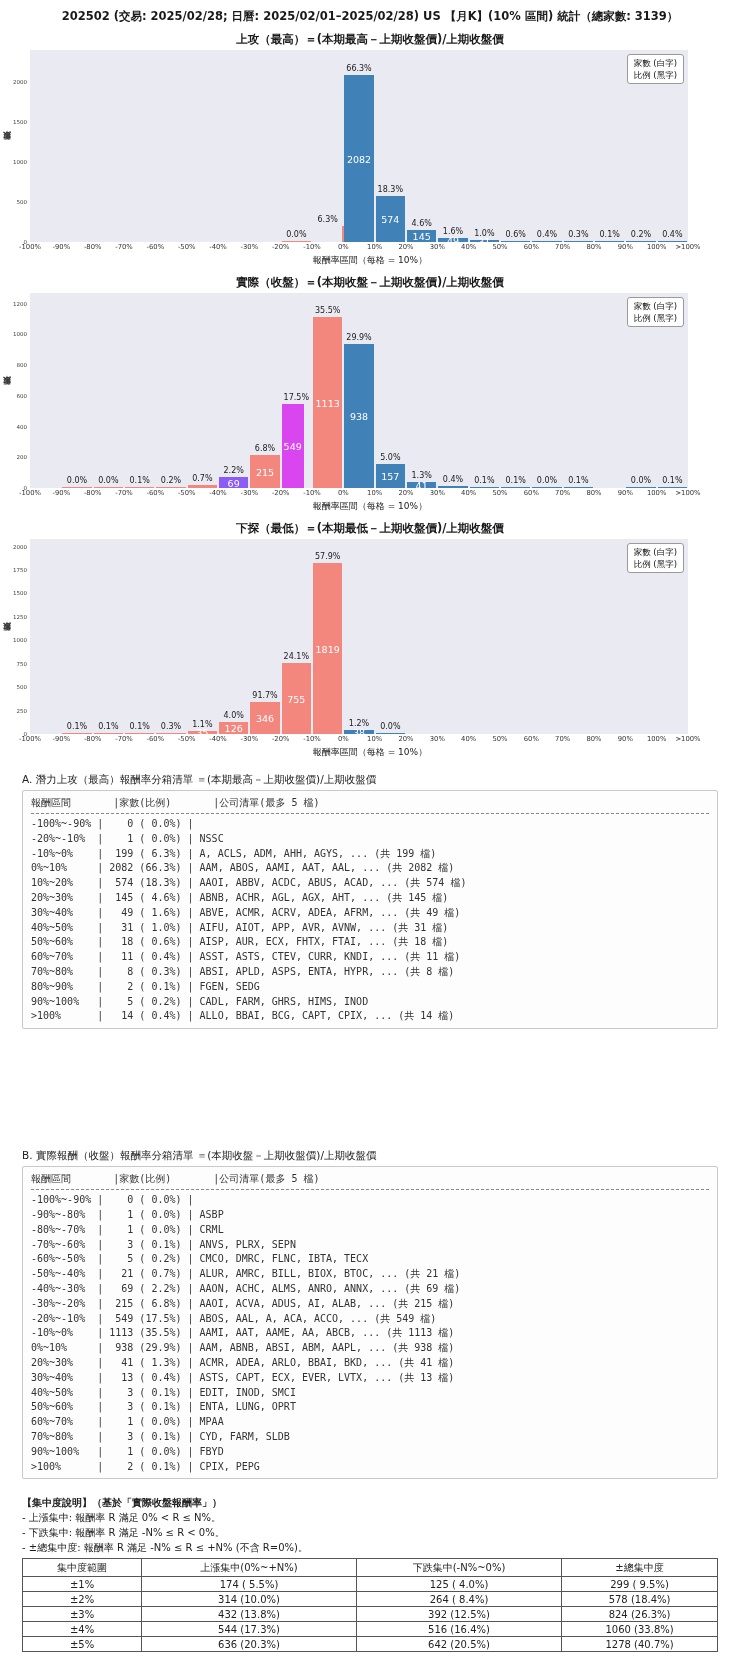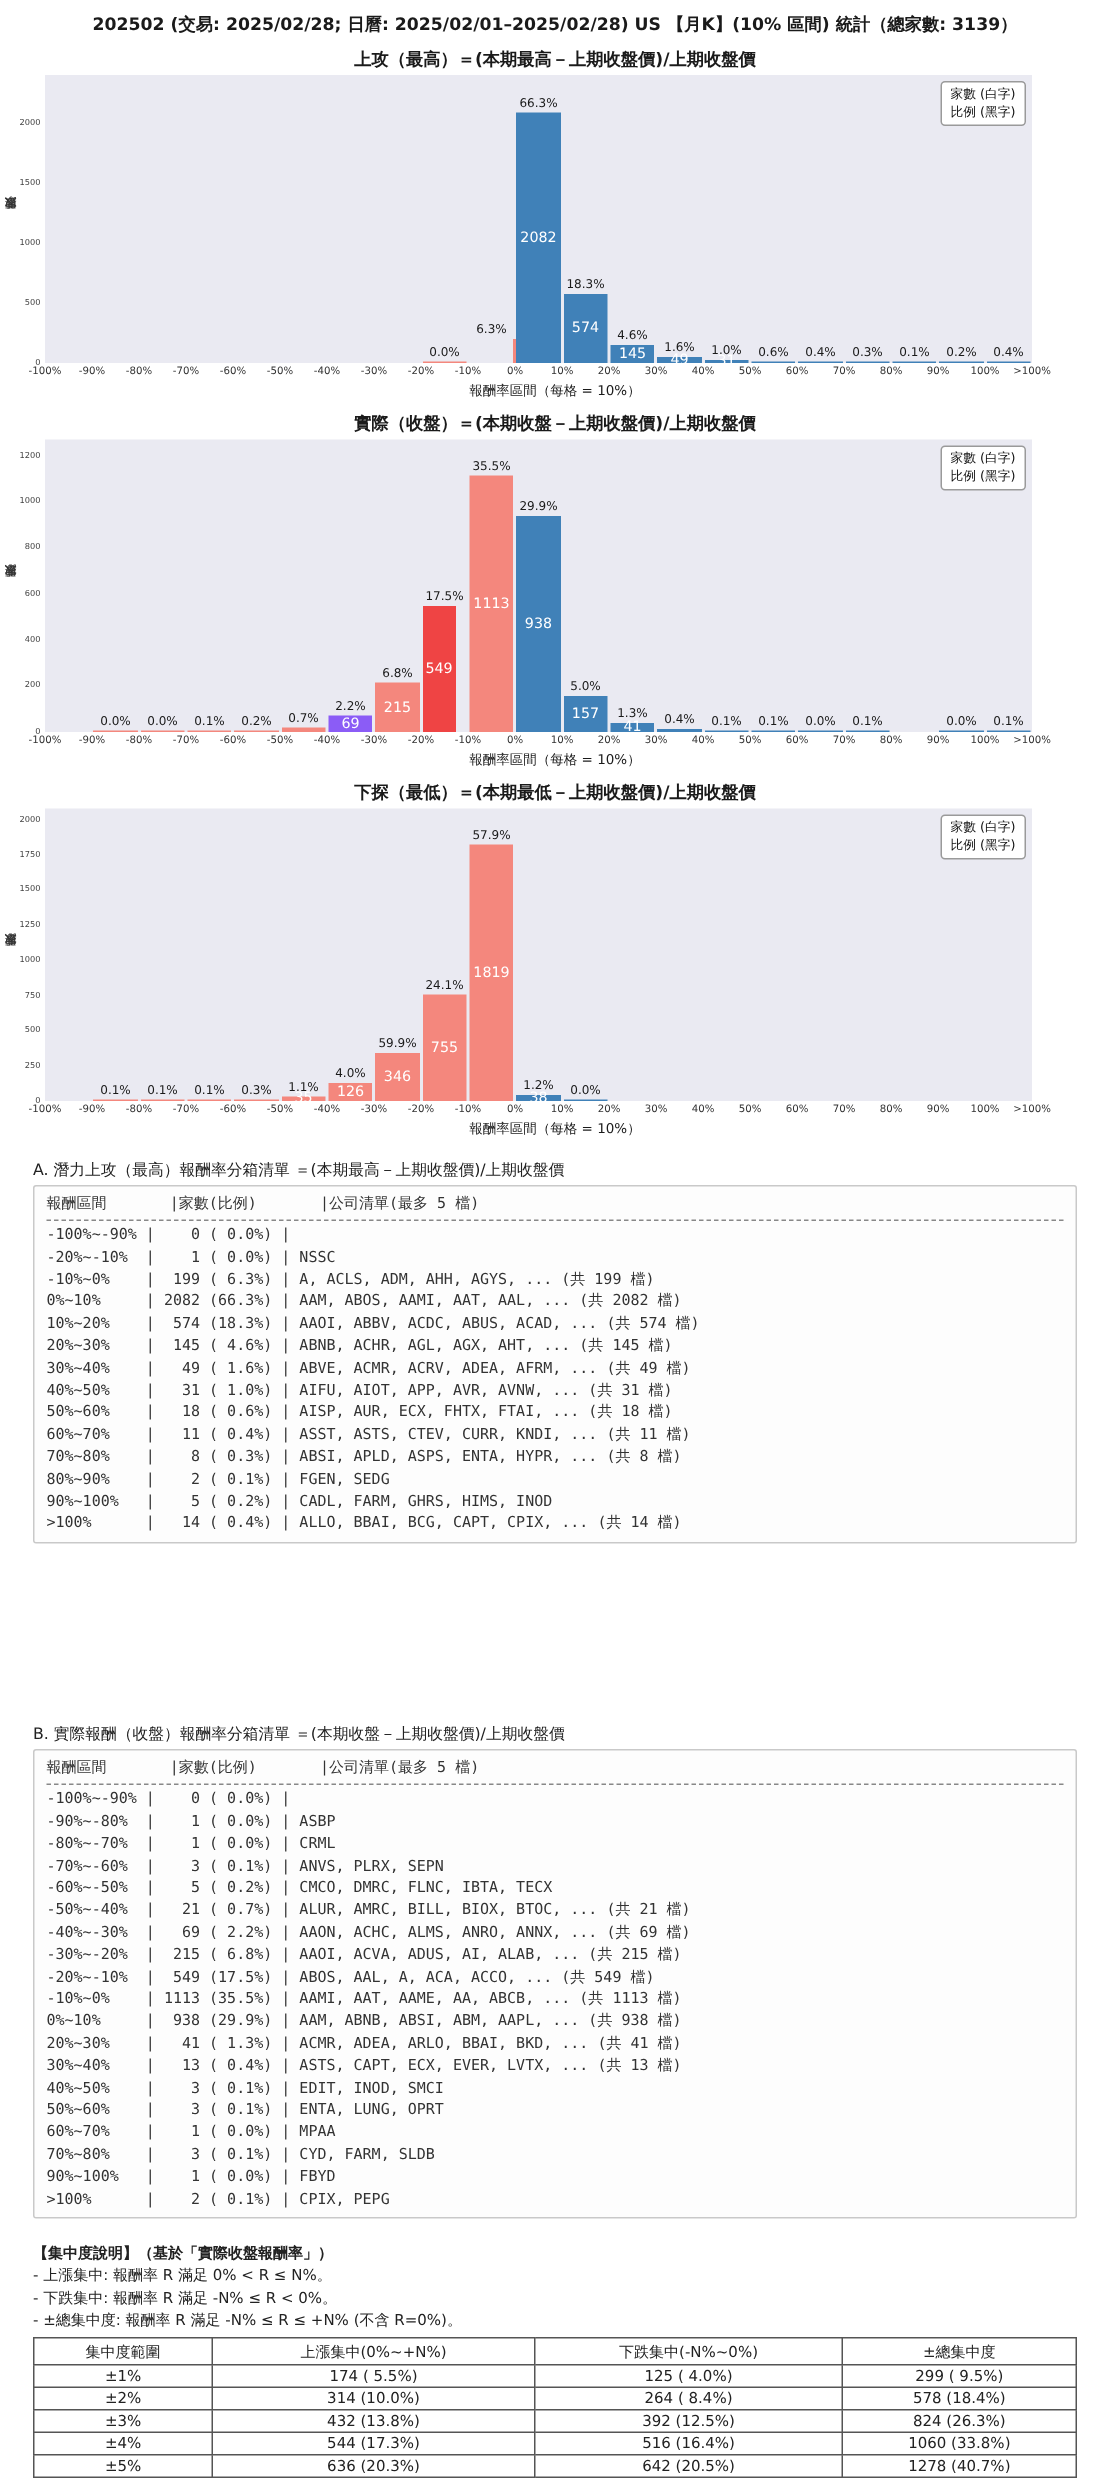--- a/index.html
+++ b/index.html
@@ -182,21 +182,21 @@
         <div class="bar" style="left: 157.667px; width: 29.3333px; height: 3.22441px; background: rgb(244, 135, 125);"></div>
         <span class="bar-pct" style="left: 172.333px; bottom: 5.22441px;">0.7%</span>
         <div class="bar" style="left: 189px; width: 29.3333px; height: 10.5945px; background: #8b5cf6;">
           <span class="bar-count">69</span>
         </div>
         <span class="bar-pct" style="left: 203.667px; bottom: 12.5945px;">2.2%</span>
         <div class="bar" style="left: 220.333px; width: 29.3333px; height: 33.0118px; background: rgb(244, 135, 125);">
           <span class="bar-count">215</span>
         </div>
         <span class="bar-pct" style="left: 235px; bottom: 35.0118px;">6.8%</span>
-        <div class="bar" style="left: 251.667px; width: 22px; height: 84.2953px; background: #ef4444;">
+        <div class="bar" style="left: 251.667px; width: 22px; height: 84.2953px; background: #d946ef;">
           <span class="bar-count">549</span>
         </div>
         <span class="bar-pct" style="left: 266.333px; bottom: 86.2953px;">17.5%</span>
         <div class="bar" style="left: 283px; width: 29.3333px; height: 170.894px; background: rgb(244, 135, 125);">
           <span class="bar-count">1113</span>
         </div>
         <span class="bar-pct" style="left: 297.667px; bottom: 172.894px;">35.5%</span>
         <div class="bar" style="left: 314.333px; width: 29.3333px; height: 144.024px; background: rgb(64, 129, 184);">
           <span class="bar-count">938</span>
         </div>
@@ -282,21 +282,21 @@
           <span class="bar-count">35</span>
         </div>
         <span class="bar-pct" style="left: 172.333px; bottom: 5.28125px;">1.1%</span>
         <div class="bar" style="left: 189px; width: 29.3333px; height: 11.8125px; background: rgb(244, 135, 125);">
           <span class="bar-count">126</span>
         </div>
         <span class="bar-pct" style="left: 203.667px; bottom: 13.8125px;">4.0%</span>
         <div class="bar" style="left: 220.333px; width: 29.3333px; height: 32.4375px; background: rgb(244, 135, 125);">
           <span class="bar-count">346</span>
         </div>
-        <span class="bar-pct" style="left: 235px; bottom: 34.4375px;">59.9%</span>
+        <span class="bar-pct" style="left: 235px; bottom: 34.4375px;">91.7%</span>
         <div class="bar" style="left: 251.667px; width: 29.3333px; height: 70.7812px; background: rgb(244, 135, 125);">
           <span class="bar-count">755</span>
         </div>
         <span class="bar-pct" style="left: 266.333px; bottom: 72.7812px;">24.1%</span>
         <div class="bar" style="left: 283px; width: 29.3333px; height: 170.531px; background: rgb(244, 135, 125);">
           <span class="bar-count">1819</span>
         </div>
         <span class="bar-pct" style="left: 297.667px; bottom: 172.531px;">57.9%</span>
         <div class="bar" style="left: 314.333px; width: 29.3333px; height: 3.5625px; background: rgb(64, 129, 184);">
           <span class="bar-count">38</span>

